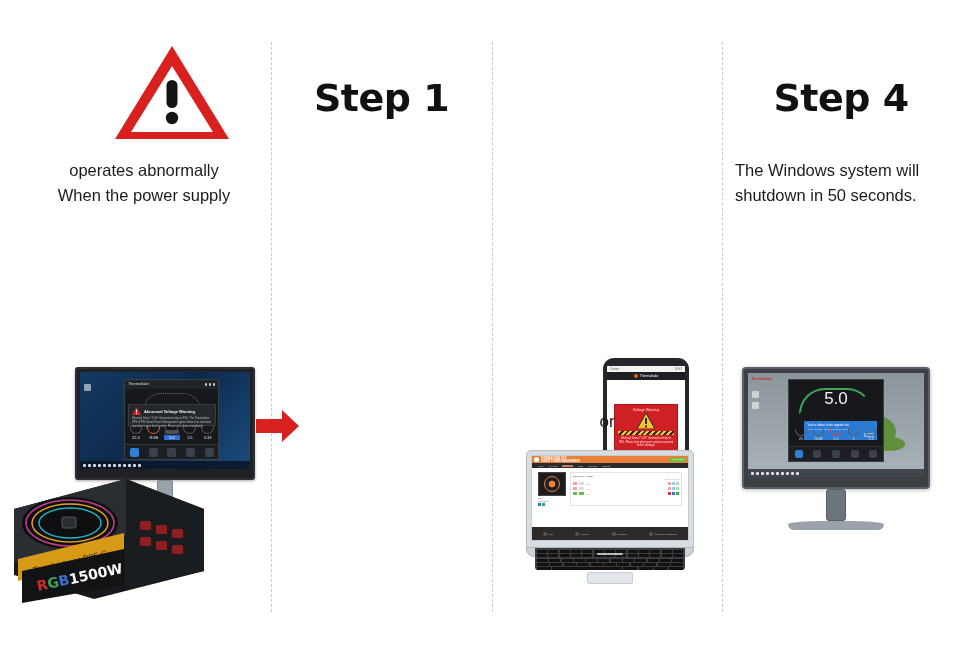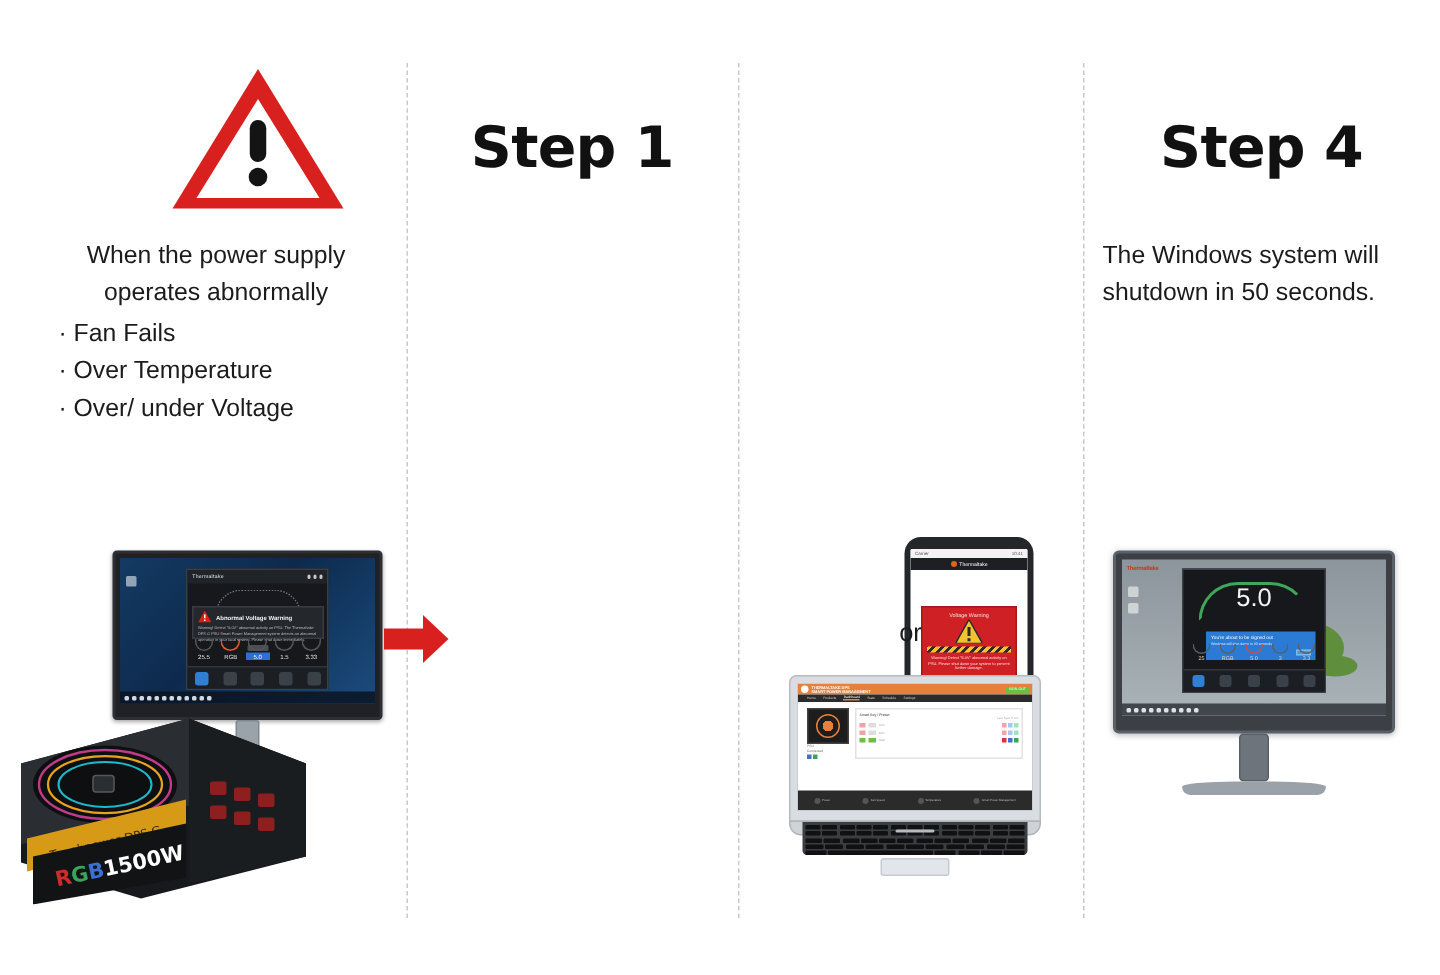--- a/index.html
+++ b/index.html
@@ -243,27 +243,22 @@
     <div class="warn-tri">
       <svg viewBox="0 0 118 100" width="118" height="100">
         <polygon points="59,4 116,97 2,97" fill="#d8201f"></polygon>
         <polygon points="59,24 100,90 18,90" fill="#ffffff"></polygon>
         <rect x="53.5" y="38" width="11" height="28" rx="5.5" fill="#141414"></rect>
         <circle cx="59" cy="76" r="6.2" fill="#141414"></circle>
       </svg>
     </div>
 
     <div class="body-copy" id="c0-text">
+      <div>operates abnormally</div>
       <div>When the power supply</div>
-      <div>operates abnormally</div>
-      <div class="bullets">
-        <div>· Fan Fails</div>
-        <div>· Over Temperature</div>
-        <div>· Over/ under Voltage</div>
-      </div>
     </div>
 
     <div class="device" id="mon1">
       <div class="mon-bezel">
         <div class="mon-screen">
           <div class="deskicons">
               <i></i>
             </div>
           <div class="dps-win">
             <div class="dps-hdr">

